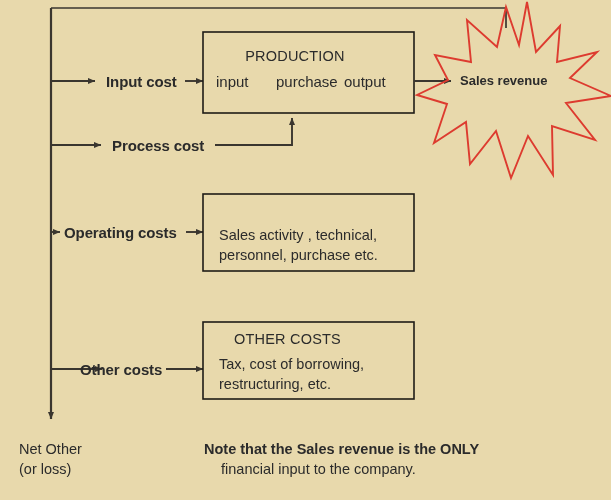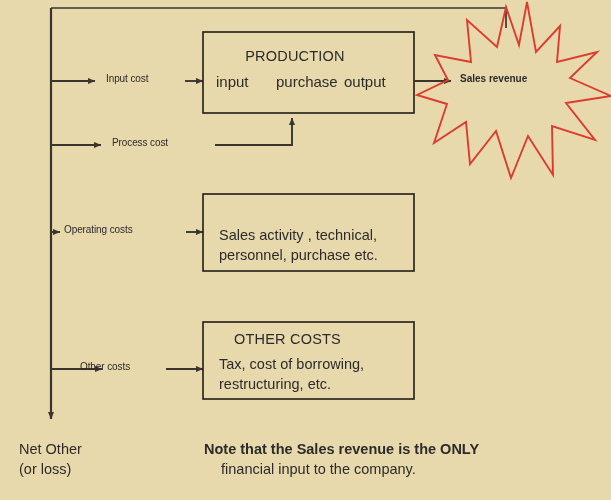--- a/index.html
+++ b/index.html
@@ -28,43 +28,43 @@
     width: 611px;
     height: 500px;
   }
   .txt {
     position: absolute;
     color: #2b2b2b;
     white-space: pre;
     line-height: 1.32;
   }
   .lbl-bold {
-    font-weight: normal;
-    font-size: 10px;
+    font-weight: bold;
+    font-size: 15px;
     letter-spacing: -0.1px;
   }
   .box-title {
     font-size: 14.5px;
     letter-spacing: 0.2px;
   }
   .box-body {
     font-size: 14.5px;
   }
   .prod-row {
     font-size: 15px;
   }
   .note {
     font-size: 14.5px;
   }
   .netprofit {
     font-size: 14.5px;
   }
   .star-label {
     font-weight: bold;
-    font-size: 10px;
+    font-size: 13px;
   }
 </style>
 </head>
 <body>
 
 <div id="diagram-root">
 
   <svg class="layer" viewBox="0 0 611 500" xmlns="http://www.w3.org/2000/svg">
     <defs>
       <marker id="arrowR" markerWidth="9" markerHeight="9" refX="7.4" refY="3.2" orient="auto" markerUnits="userSpaceOnUse">

